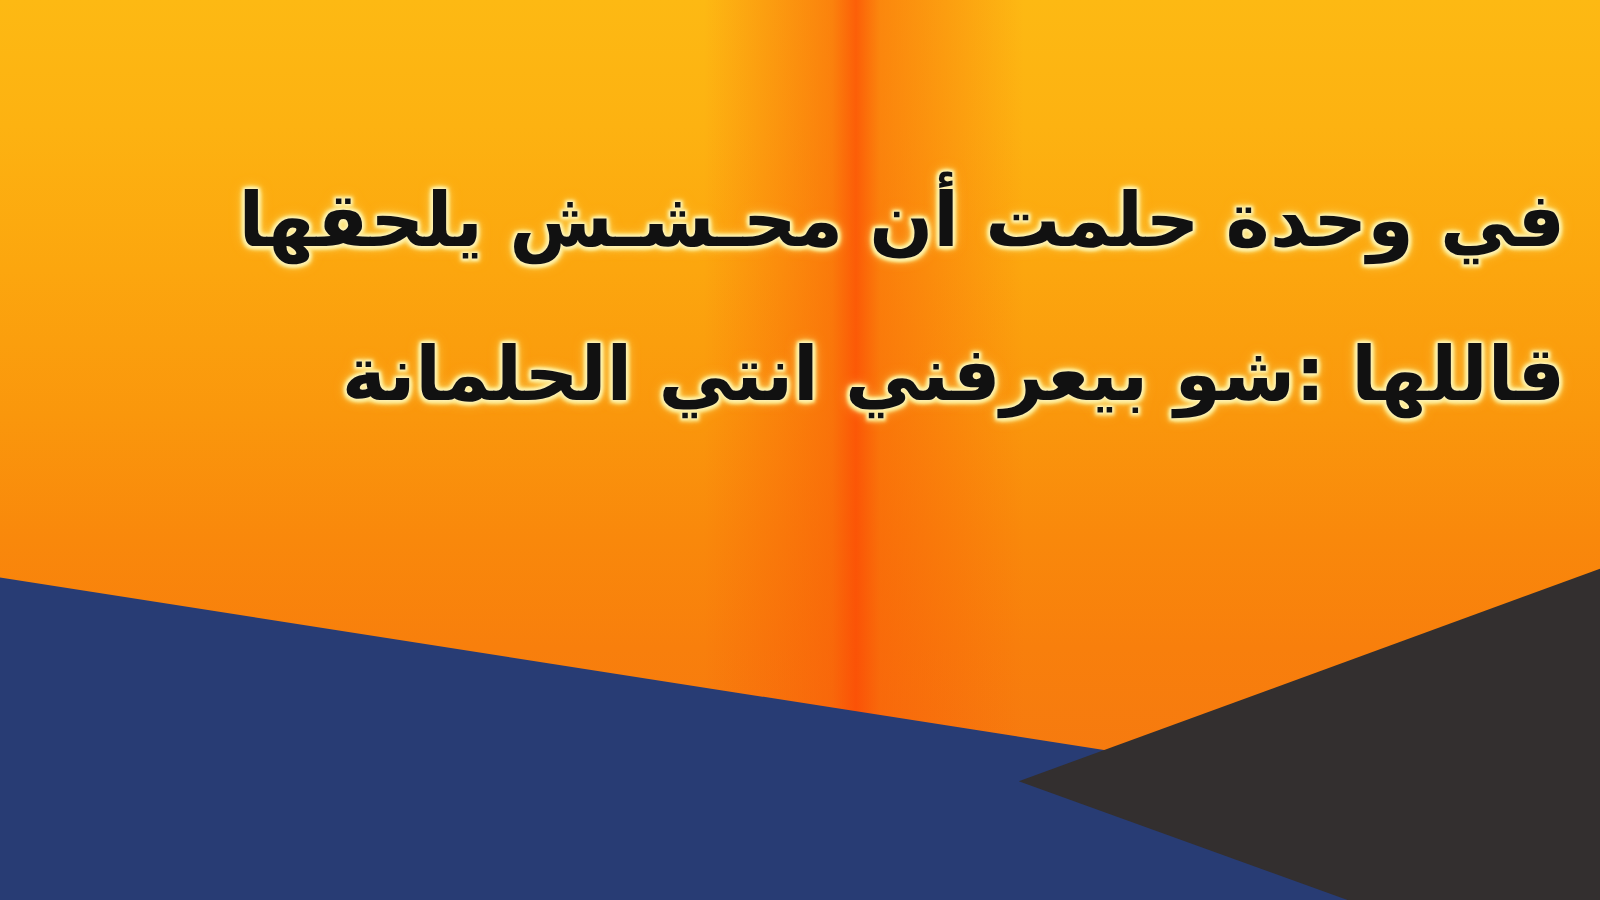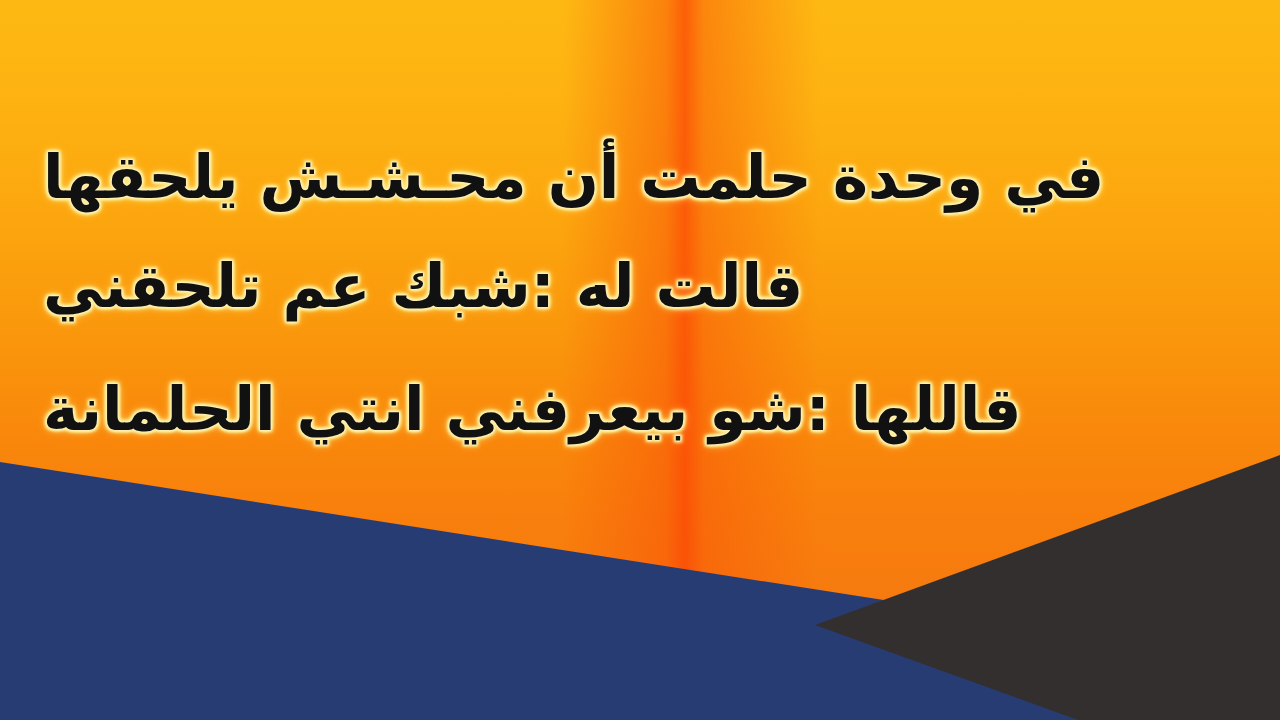--- a/index.html
+++ b/index.html
@@ -50,21 +50,21 @@
   }
   .shape svg { display: block; width: 1280px; height: 720px; }
 
   
   .caption {
     position: absolute;
     top: 0;
     right: 0;
     left: 0;
     padding: 138px 28px 0 43px;
-    text-align: left;
+    text-align: right;
     box-sizing: border-box;
   }
   .line {
     color: #111111;
     font-weight: 700;
     font-size: 60px;
     line-height: 1.32;
     letter-spacing: 0.5px;
     white-space: nowrap;
     margin: 0 0 22px 0;
@@ -107,18 +107,17 @@
 
   <div class="shape">
     <svg viewBox="0 0 1280 720" xmlns="http://www.w3.org/2000/svg" aria-hidden="true">
       <polygon id="shape-blue" points="0,462 1280,662 1280,720 0,720" fill="#283C74"></polygon>
       <polygon id="shape-dark" points="1280,455 1280,720 1078,720 815,625" fill="#332F2F"></polygon>
     </svg>
   </div>
 
   <div class="caption">
     <p class="line line-1">في وحدة حلمت أن محـشـش يلحقها</p>
-    <p class="line line-2">قالت له :شبك عم تلحقني</p>
     <p class="line line-3">قاللها :شو بيعرفني انتي الحلمانة</p>
   </div>
 
 
 </div>
 
 </body></html>

